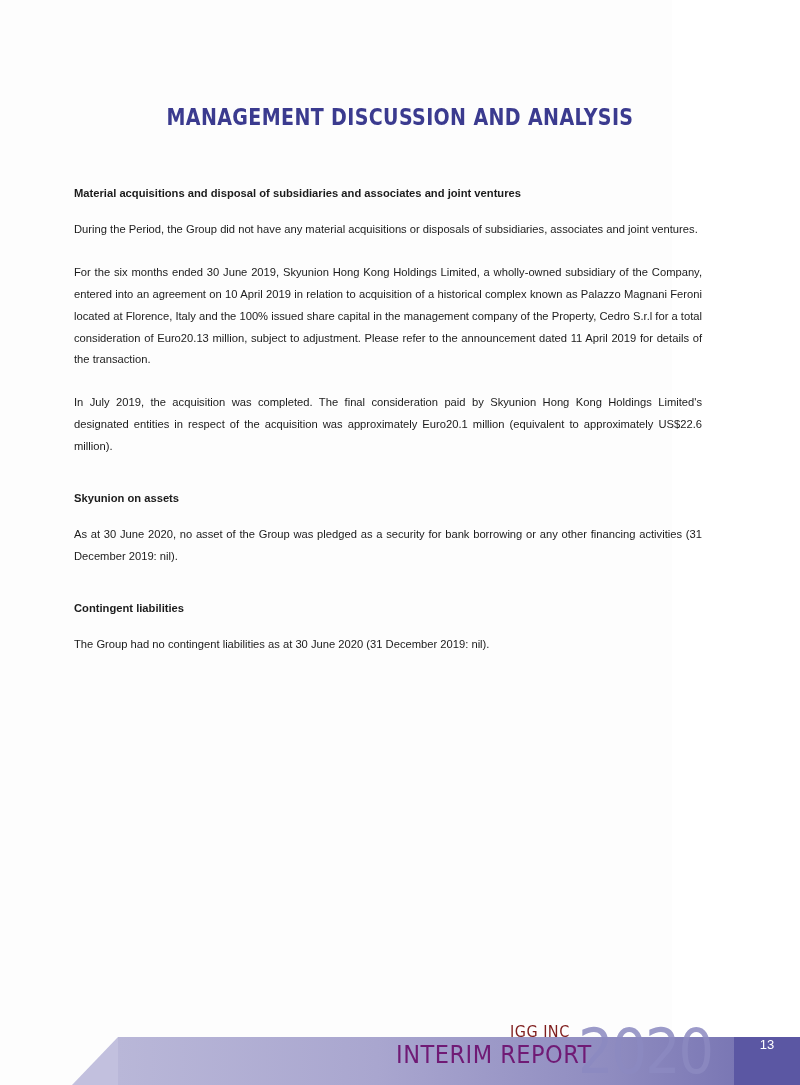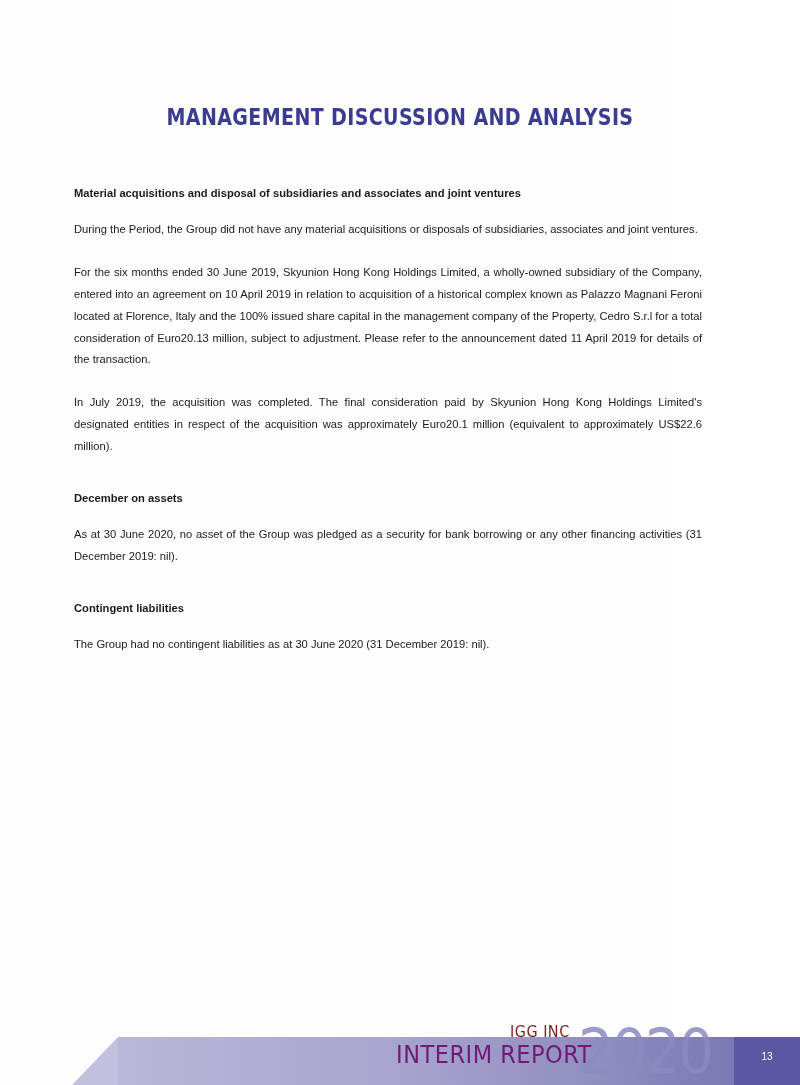--- a/index.html
+++ b/index.html
@@ -99,27 +99,27 @@
     position: absolute;
     right: 0;
     bottom: 0;
     width: 66px;
     height: 48px;
     background: #5b57a3;
   }
   .page-number {
     position: absolute;
     right: 0;
-    bottom: 4px;
+    bottom: 16px;
     width: 66px;
     height: 48px;
     line-height: 48px;
     text-align: center;
     color: #ffffff;
-    font-size: 10px;
+    font-size: 13px;
     font-family: "Liberation Sans", sans-serif;
     margin-top: 32px;
   }
   .igg-inc {
     position: absolute;
     left: 510px;
     bottom: 44px;
     font-family: "DejaVu Sans Condensed", "Liberation Sans Narrow", "Liberation Sans", sans-serif;
     font-size: 16px;
     letter-spacing: 0.5px;
@@ -156,21 +156,21 @@
   <div class="content">
 
     <div class="block">
       <h2 class="sec-title">Material acquisitions and disposal of subsidiaries and associates and joint ventures</h2>
       <p class="para">During the Period, the Group did not have any material acquisitions or disposals of subsidiaries, associates and joint ventures.</p>
       <p class="para">For the six months ended 30 June 2019, Skyunion Hong Kong Holdings Limited, a wholly-owned subsidiary of the Company, entered into an agreement on 10 April 2019 in relation to acquisition of a historical complex known as Palazzo Magnani Feroni located at Florence, Italy and the 100% issued share capital in the management company of the Property, Cedro S.r.l for a total consideration of Euro20.13 million, subject to adjustment. Please refer to the announcement dated 11 April 2019 for details of the transaction.</p>
       <p class="para">In July 2019, the acquisition was completed. The final consideration paid by Skyunion Hong Kong Holdings Limited's designated entities in respect of the acquisition was approximately Euro20.1 million (equivalent to approximately US$22.6 million).</p>
     </div>
 
     <div class="block">
-      <h2 class="sec-title spaced">December on assets</h2>
+      <h2 class="sec-title spaced">Skyunion on assets</h2>
       <p class="para">As at 30 June 2020, no asset of the Group was pledged as a security for bank borrowing or any other financing activities (31 December 2019: nil).</p>
     </div>
 
     <div class="block">
       <h2 class="sec-title spaced">Contingent liabilities</h2>
       <p class="para">The Group had no contingent liabilities as at 30 June 2020 (31 December 2019: nil).</p>
     </div>
 
   </div>
 

